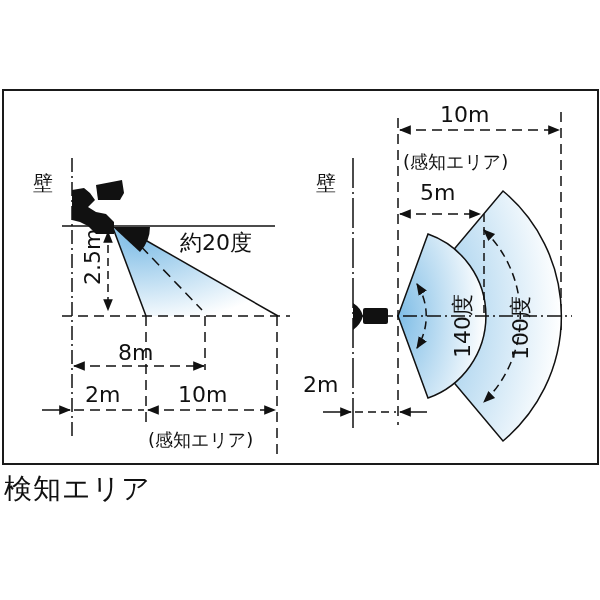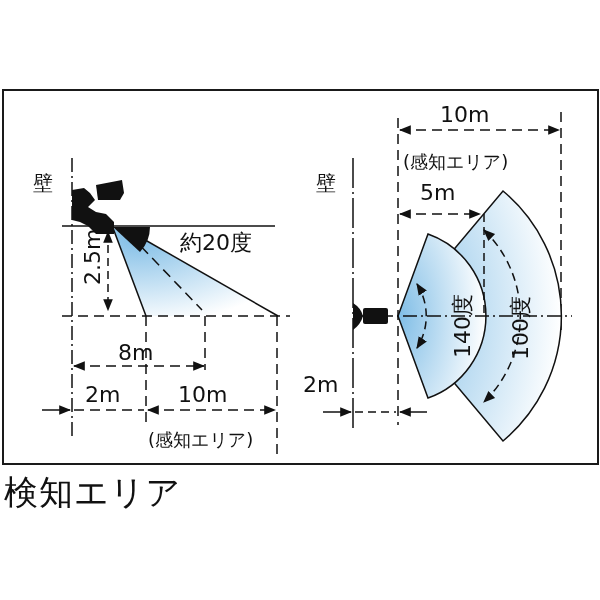--- a/index.html
+++ b/index.html
@@ -1,21 +1,21 @@
 <!DOCTYPE html>
 <html><head>
 <meta charset="utf-8">
 <style>
   html, body { margin:0; padding:0; background:#ffffff; }
   body { width:600px; height:600px; position:relative; overflow:hidden;
          font-family: "DejaVu Sans", "Liberation Sans", sans-serif; }
   .frame { position:absolute; left:2px; top:89px; width:593px; height:372px;
            border:2px solid #1a1a1a; box-sizing:content-box; }
   svg.diagram { position:absolute; left:0; top:0; width:600px; height:600px; }
-  .caption { position:absolute; left:4px; top:470px; font-size:34px; color:#111;
+  .caption { position:absolute; left:4px; top:470px; font-size:28px; color:#111;
              letter-spacing:1px; }
   text { font-family: "DejaVu Sans", "Liberation Sans", sans-serif; fill:#111; }
 </style>
 </head>
 <body>
 
 <div class="frame"></div>
 
 <svg class="diagram" viewBox="0 0 600 600">
   <defs>

